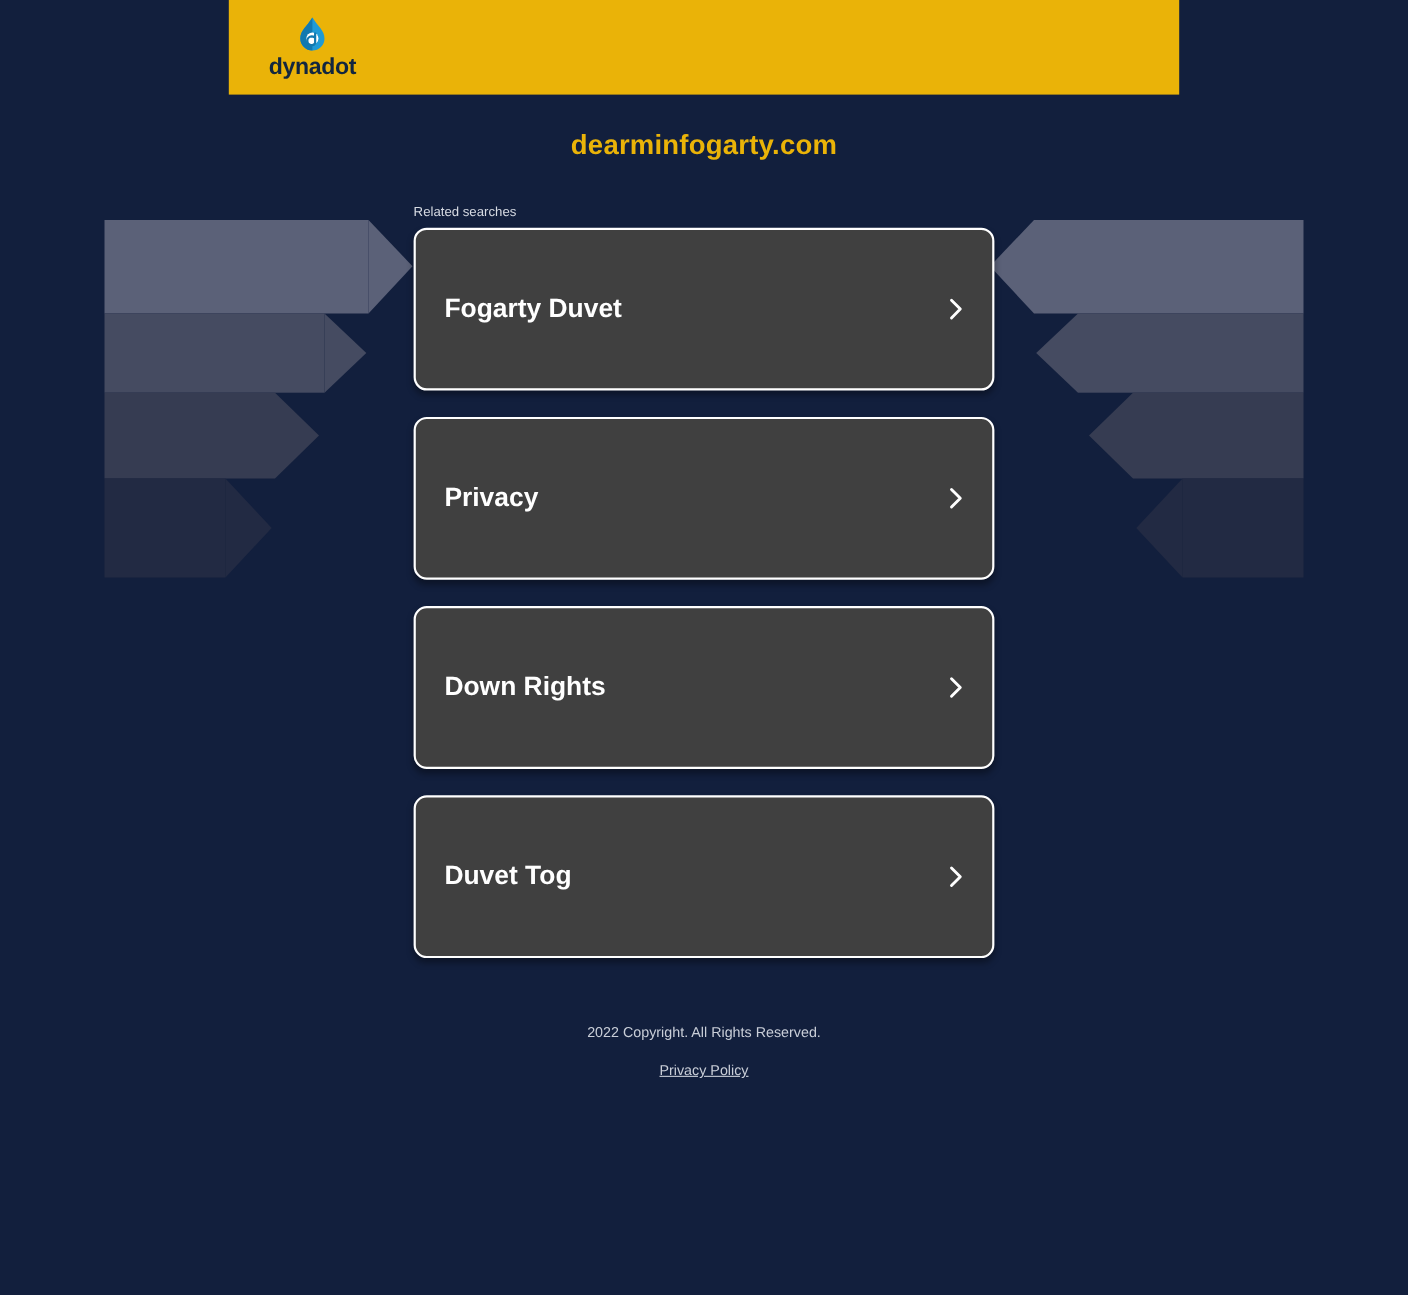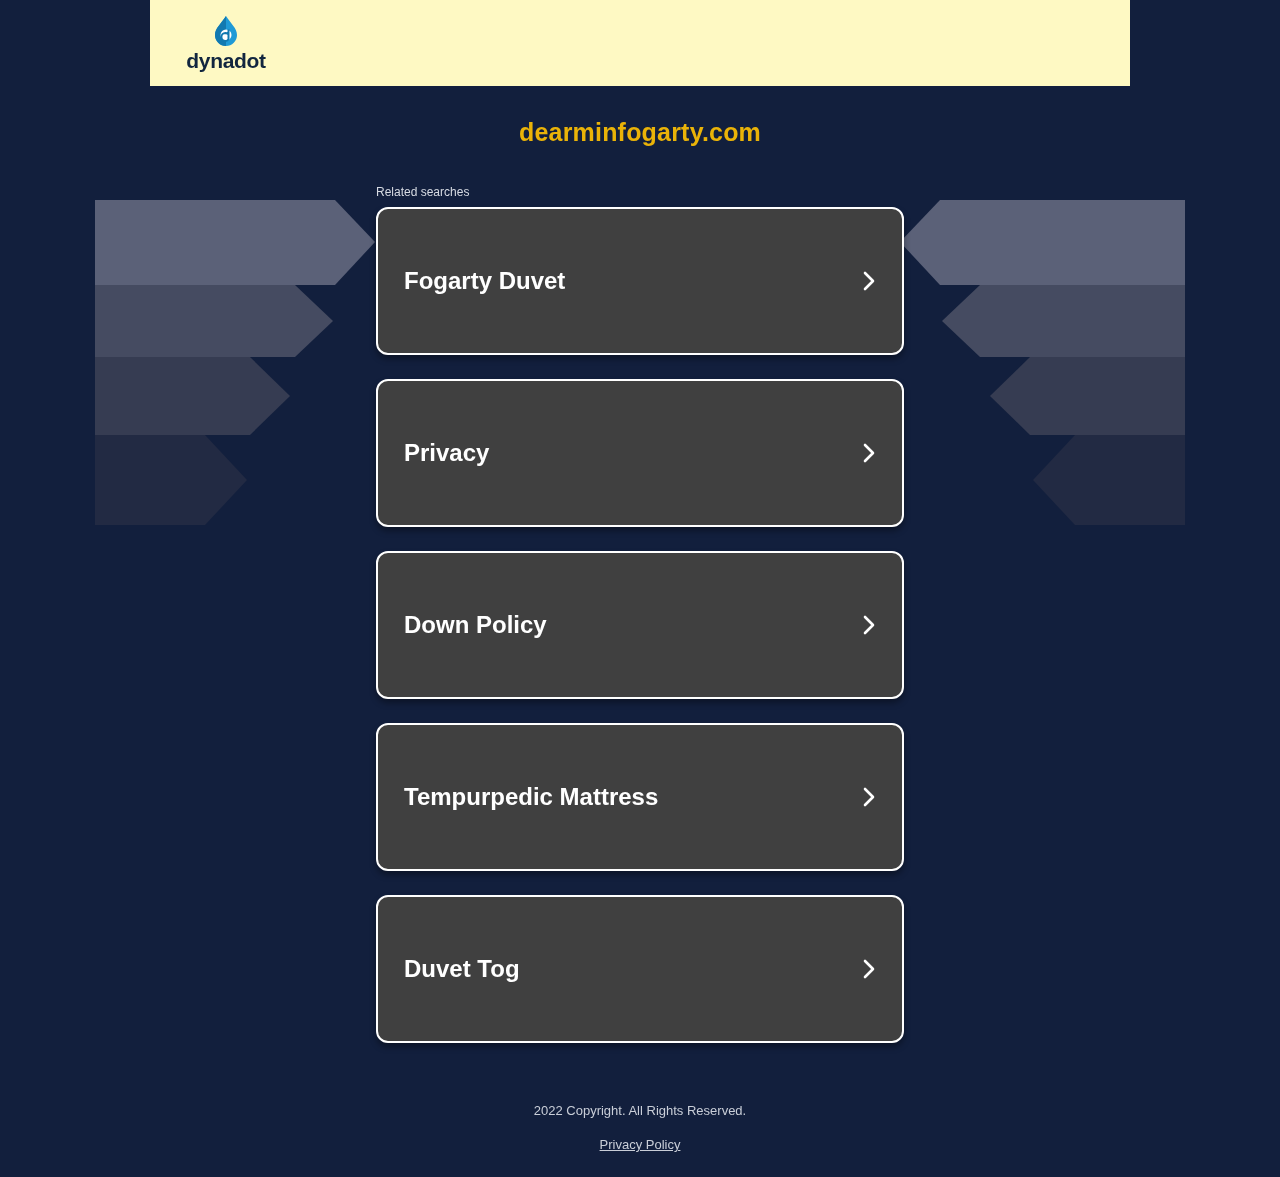--- a/index.html
+++ b/index.html
@@ -107,24 +107,24 @@
     border-right: 42px solid #222a43;
   }
 
   .content {
     position: relative;
     z-index: 2;
   }
 
   
   .header-bar {
-    width: 980px;
+    width: 864px;
     margin: 0 auto;
     height: 86px;
-    background: #fef9c3;
+    background: #eab308;
     display: flex;
     align-items: center;
     padding-left: 28px;
     box-sizing: border-box;
   }
   .logo {
     display: flex;
     flex-direction: column;
     align-items: center;
     width: 96px;
@@ -266,36 +266,28 @@
     <a class="card" href="#">
       <span class="card-label">Privacy</span>
       <span class="chev">
         <svg width="22" height="22" viewBox="0 0 22 22" xmlns="http://www.w3.org/2000/svg">
           <path d="M7 3 L15 11 L7 19" fill="none" stroke="#ffffff" stroke-width="2.6" stroke-linecap="round" stroke-linejoin="round"></path>
         </svg>
       </span>
     </a>
 
     <a class="card" href="#">
-      <span class="card-label">Down Policy</span>
+      <span class="card-label">Down Rights</span>
       <span class="chev">
         <svg width="22" height="22" viewBox="0 0 22 22" xmlns="http://www.w3.org/2000/svg">
           <path d="M7 3 L15 11 L7 19" fill="none" stroke="#ffffff" stroke-width="2.6" stroke-linecap="round" stroke-linejoin="round"></path>
         </svg>
       </span>
     </a>
 
-    <a class="card" href="#">
-      <span class="card-label">Tempurpedic Mattress</span>
-      <span class="chev">
-        <svg width="22" height="22" viewBox="0 0 22 22" xmlns="http://www.w3.org/2000/svg">
-          <path d="M7 3 L15 11 L7 19" fill="none" stroke="#ffffff" stroke-width="2.6" stroke-linecap="round" stroke-linejoin="round"></path>
-        </svg>
-      </span>
-    </a>
 
     <a class="card" href="#">
       <span class="card-label">Duvet Tog</span>
       <span class="chev">
         <svg width="22" height="22" viewBox="0 0 22 22" xmlns="http://www.w3.org/2000/svg">
           <path d="M7 3 L15 11 L7 19" fill="none" stroke="#ffffff" stroke-width="2.6" stroke-linecap="round" stroke-linejoin="round"></path>
         </svg>
       </span>
     </a>
 

